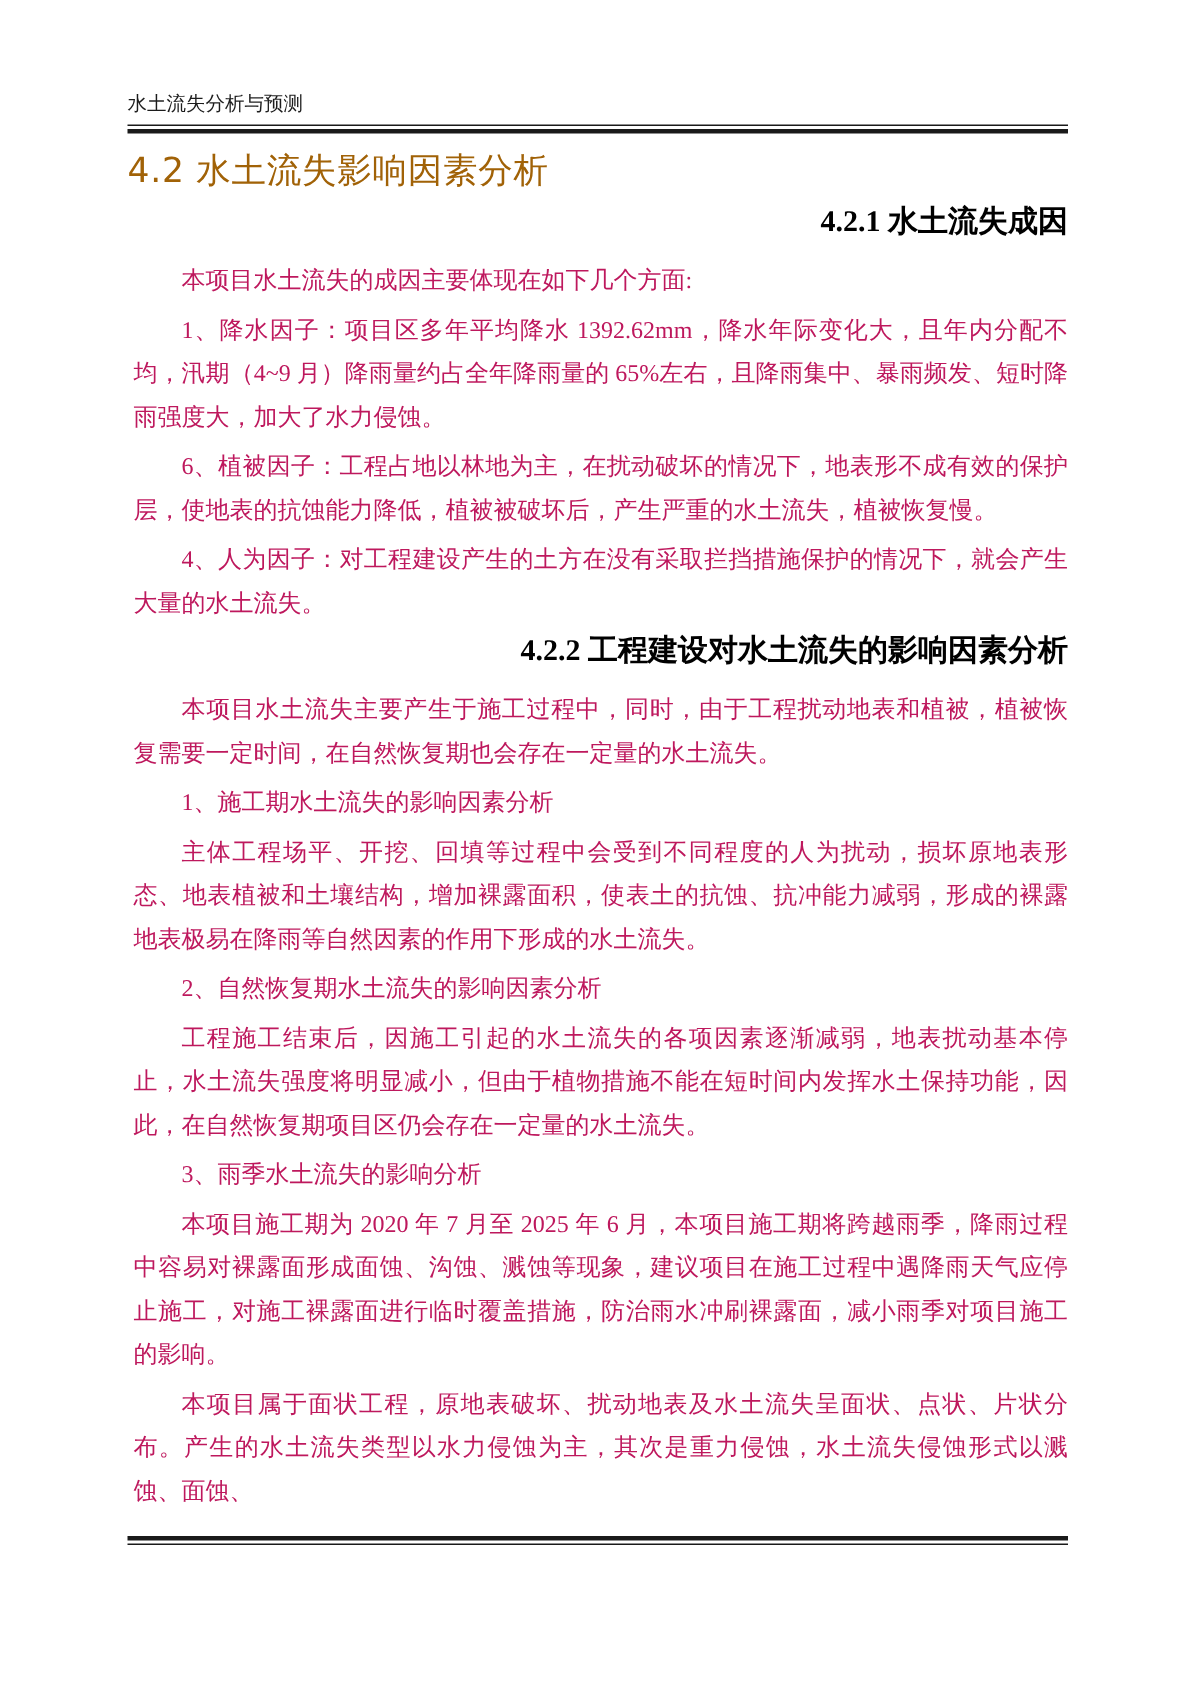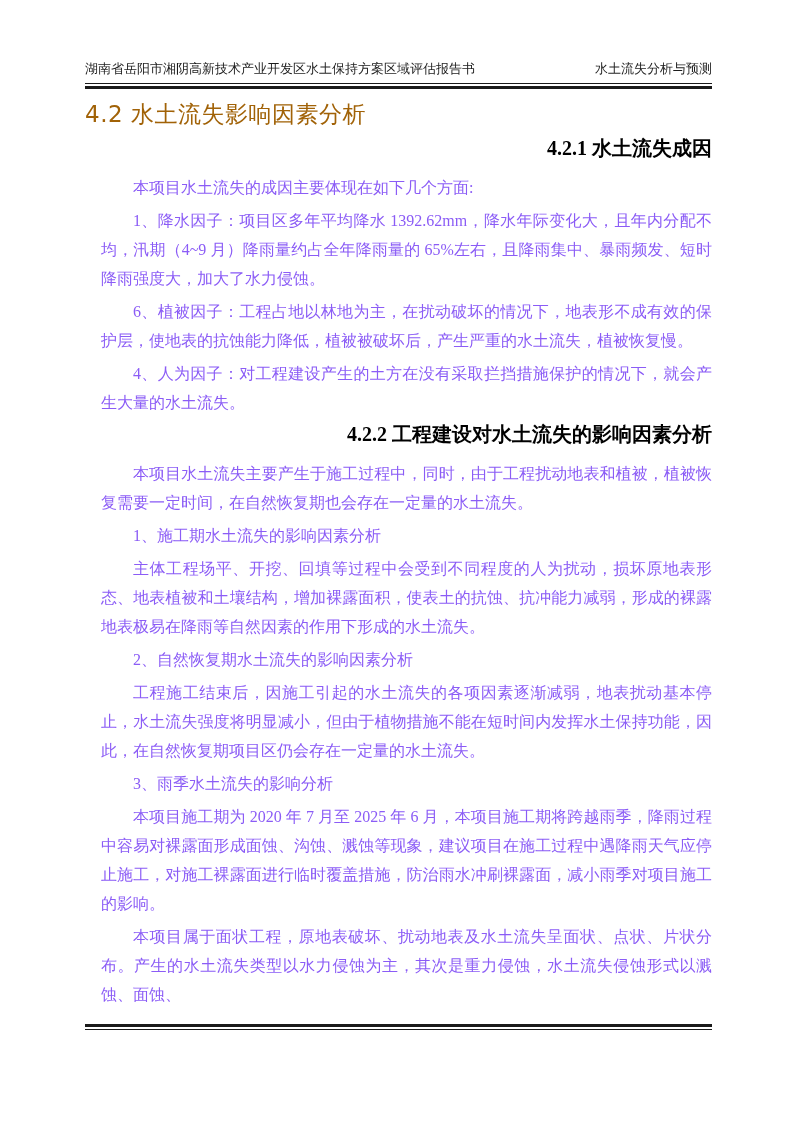--- a/index.html
+++ b/index.html
@@ -48,24 +48,24 @@
     font-weight: 700;
     font-size: 20px;
     line-height: 26px;
     margin: 0 0 12px 0;
     color: #000000;
     text-align: right;
   }
   .p {
     font-size: 16px;
     line-height: 29px;
-    margin: 0 0 4px 16px;
+    margin: 0 0 4px 4px;
     text-indent: 32px;
     text-align: justify;
-    color: #8b5cf6;
+    color: #be185d;
   }
   .footer-rule {
     margin-top: 15px;
     height: 2px;
     border-top: 3px solid #1a1a1a;
     border-bottom: 1px solid #1a1a1a;
   }
   .footer-row {
     position: relative;
     margin-top: 3px;
@@ -79,21 +79,20 @@
     transform: translateX(-50%);
     top: 0;
   }
 </style>
 </head>
 <body>
 
 <div class="page">
 
   <div class="header-row">
-    <span>湖南省岳阳市湘阴高新技术产业开发区水土保持方案区域评估报告书</span>
     <span>水土流失分析与预测</span>
   </div>
   <div class="header-rule"></div>
 
   <div class="doc-body" id="doc-body">
       <div class="h1">4.2 水土流失影响因素分析</div>
       <div class="h2">4.2.1 水土流失成因</div>
       <p class="p">本项目水土流失的成因主要体现在如下几个方面:</p>
       <p class="p">1、降水因子：项目区多年平均降水 1392.62mm，降水年际变化大，且年内分配不均，汛期（4~9 月）降雨量约占全年降雨量的 65%左右，且降雨集中、暴雨频发、短时降雨强度大，加大了水力侵蚀。</p>
       <p class="p">6、植被因子：工程占地以林地为主，在扰动破坏的情况下，地表形不成有效的保护层，使地表的抗蚀能力降低，植被被破坏后，产生严重的水土流失，植被恢复慢。</p>

